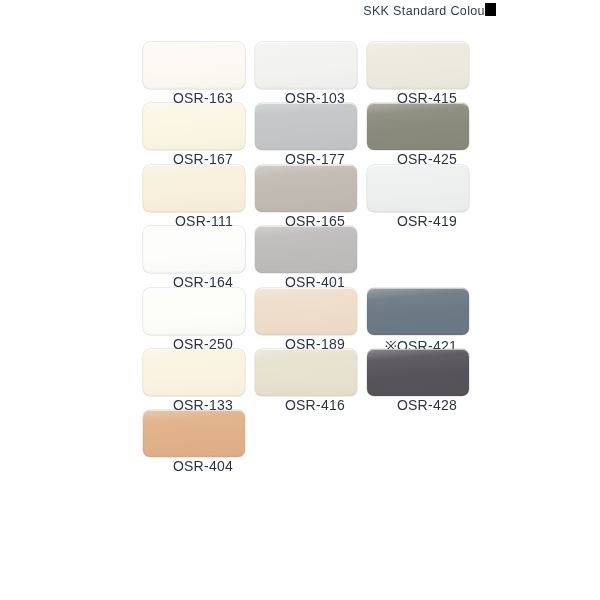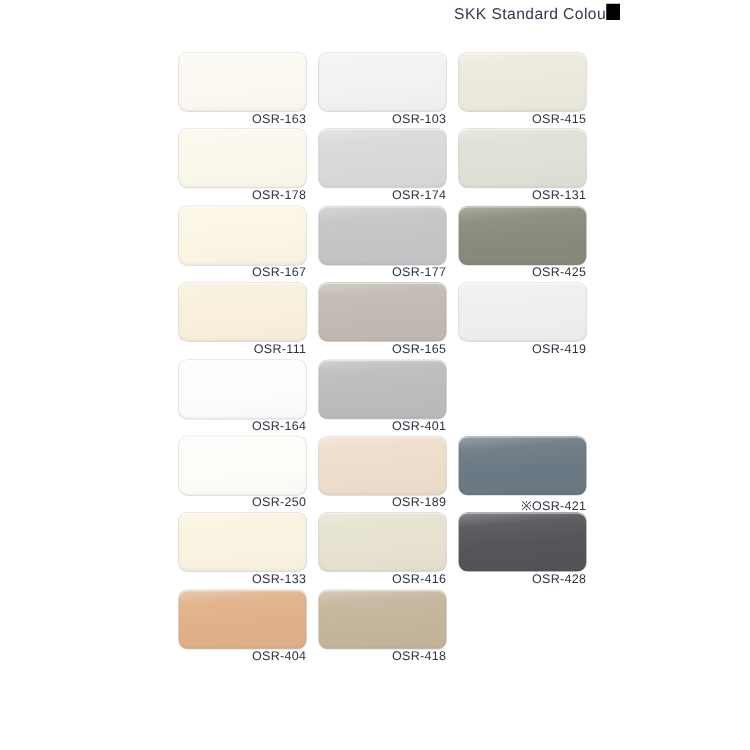--- a/index.html
+++ b/index.html
@@ -90,23 +90,23 @@
       175deg,
       rgba(255,255,255,0.30) 0%,
       rgba(255,255,255,0.06) 22%,
       rgba(255,255,255,0.00) 55%,
       rgba(0,0,0,0.020) 100%);
     pointer-events: none;
   }
 
   .chip-label {
     position: absolute;
-    right: 0;
+    right: 12px;
     top: 48px;
-    font-size: 10px;
+    font-size: 14px;
     letter-spacing: 0.25px;
     color: #2c3343;
     white-space: nowrap;
     font-family: "Liberation Sans", sans-serif;
   }
 </style>
 </head>
 <body>
 
 <div class="page">
@@ -126,34 +126,20 @@
           <div class="chip" style="background: rgb(242, 243, 241);"></div>
           <div class="chip-label">OSR-103</div>
         </div>
         <div class="cell">
           <div class="chip" style="background: rgb(236, 234, 222);"></div>
           <div class="chip-label">OSR-415</div>
         </div>
       </div>
       <div class="row">
         <div class="cell">
-          <div class="chip" style="background: rgb(251, 248, 236);"></div>
-          <div class="chip-label">OSR-178</div>
-        </div>
-        <div class="cell">
-          <div class="chip" style="background: rgb(217, 218, 216);"></div>
-          <div class="chip-label">OSR-174</div>
-        </div>
-        <div class="cell">
-          <div class="chip" style="background: rgb(223, 224, 214);"></div>
-          <div class="chip-label">OSR-131</div>
-        </div>
-      </div>
-      <div class="row">
-        <div class="cell">
           <div class="chip" style="background: rgb(251, 246, 228);"></div>
           <div class="chip-label">OSR-167</div>
         </div>
         <div class="cell">
           <div class="chip" style="background: rgb(195, 197, 198);"></div>
           <div class="chip-label">OSR-177</div>
         </div>
         <div class="cell">
           <div class="chip" style="background: rgb(138, 138, 124);"></div>
           <div class="chip-label">OSR-425</div>
@@ -209,21 +195,17 @@
         <div class="cell">
           <div class="chip" style="background: rgb(87, 84, 89);"></div>
           <div class="chip-label">OSR-428</div>
         </div>
       </div>
       <div class="row">
         <div class="cell">
           <div class="chip" style="background: rgb(224, 177, 137);"></div>
           <div class="chip-label">OSR-404</div>
         </div>
-        <div class="cell">
-          <div class="chip" style="background: rgb(197, 181, 156);"></div>
-          <div class="chip-label">OSR-418</div>
-        </div>
         <div class="cell empty"></div>
       </div>
     </div>
 
 </div>
 
 </body></html>

